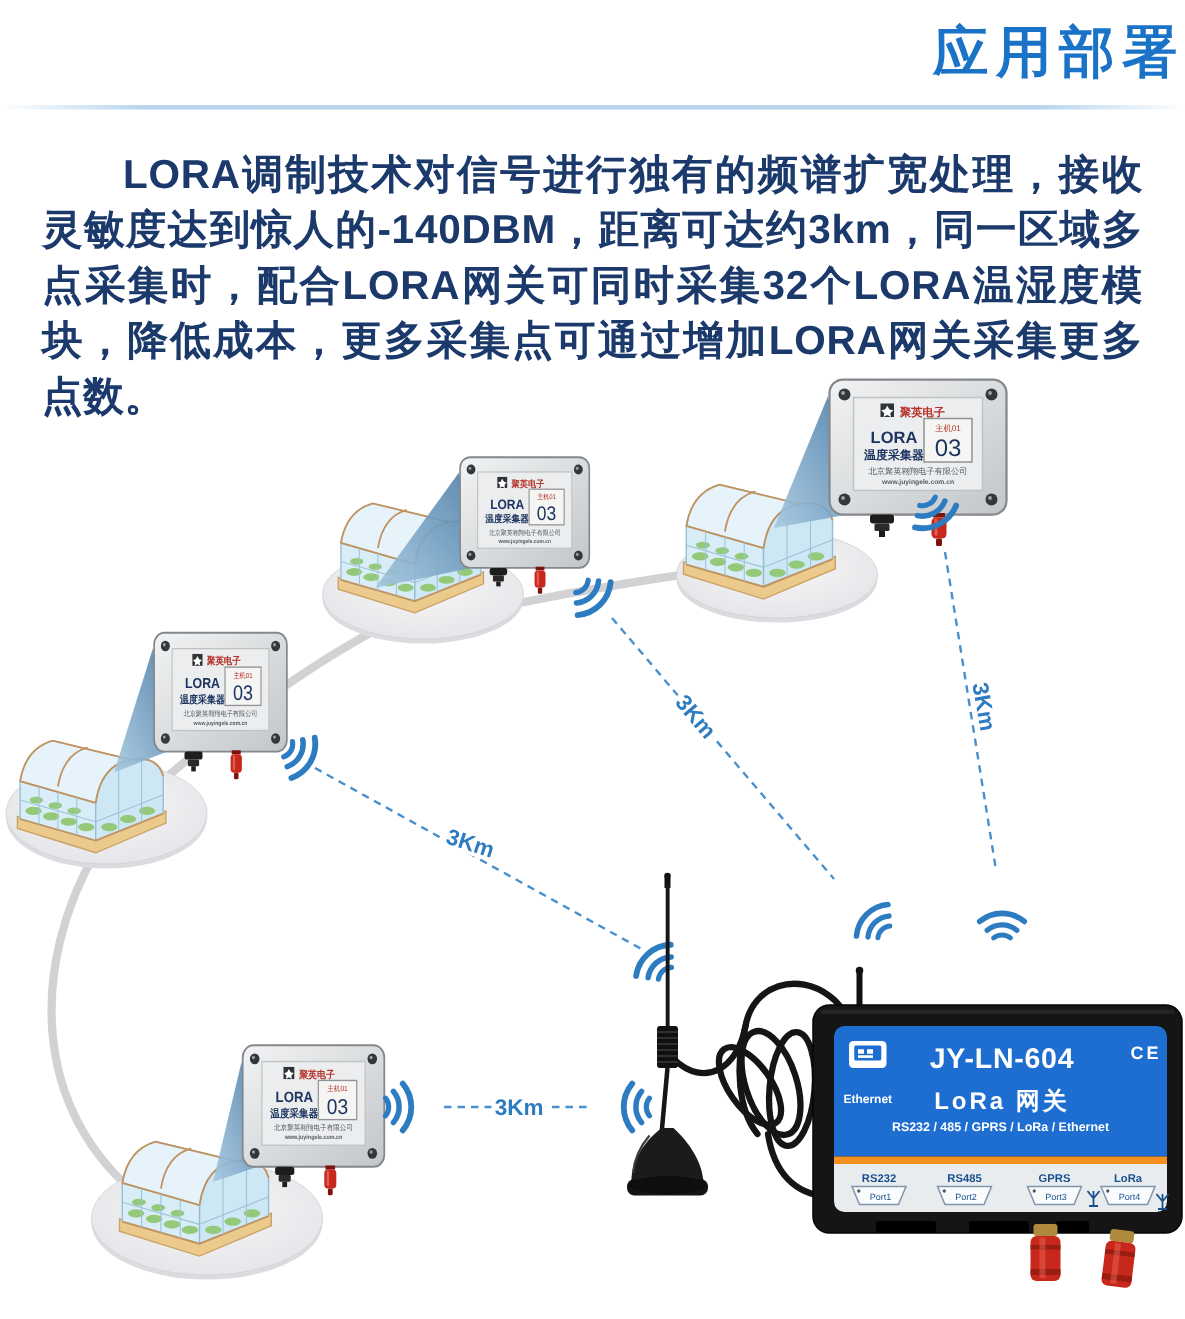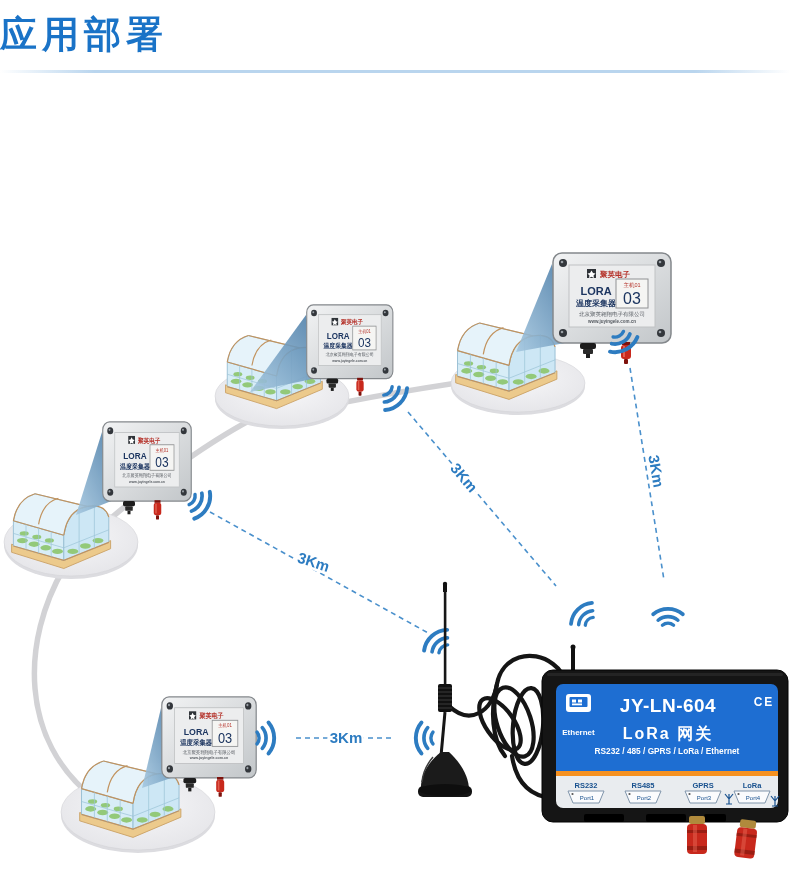--- a/index.html
+++ b/index.html
@@ -2,21 +2,21 @@
 <html><head>
 <meta charset="utf-8">
 <style>
   html,body{margin:0;padding:0;background:#ffffff;}
   .page{
     position:relative;width:790px;height:879px;background:#ffffff;overflow:hidden;
     font-family:"Liberation Sans","DejaVu Sans",sans-serif;
   }
   .page-title{
     position:absolute;top:10px;left:0;width:790px;margin:0;
-    text-align:left;font-size:37px;font-weight:bold;color:#1a73c7;
+    text-align:right;font-size:37px;font-weight:bold;color:#1a73c7;
     letter-spacing:5px;
   }
   .title-rule{
     position:absolute;top:70px;left:0;width:790px;height:3px;
     background:linear-gradient(90deg,#ffffff 0%,#b9d5ee 12%,#b9d5ee 88%,#ffffff 100%);
   }
   .intro{
     position:absolute;top:98px;left:28px;width:734px;margin:0;
     font-size:27px;font-weight:bold;color:#1b3a6b;line-height:1.37;
     text-indent:2em;text-align:justify;letter-spacing:0.5px;
@@ -25,20 +25,21 @@
   svg text{font-family:"Liberation Sans","DejaVu Sans",sans-serif;}
 </style>
 </head>
 <body>
 
 <div class="page">
 
   <h1 class="page-title">应用部署</h1>
   <div class="title-rule"></div>
 
+  <p class="intro">LORA调制技术对信号进行独有的频谱扩宽处理，接收灵敏度达到惊人的-140DBM，距离可达约3km，同一区域多点采集时，配合LORA网关可同时采集32个LORA温湿度模块，降低成本，更多采集点可通过增加LORA网关采集更多点数。</p>
 
   <svg class="diagram" width="790" height="659" viewBox="0 220 790 659" xmlns="http://www.w3.org/2000/svg">
 
     <defs>
       <linearGradient id="gMetal" x1="0" y1="0" x2="1" y2="1">
         <stop offset="0" stop-color="#f2f3f4"></stop>
           <stop offset="1" stop-color="#c2c6c9"></stop>
       </linearGradient>
       <linearGradient id="gCallout" x1="0" y1="1" x2="1" y2="0">
         <stop offset="0" stop-color="#a6c8e0"></stop>

